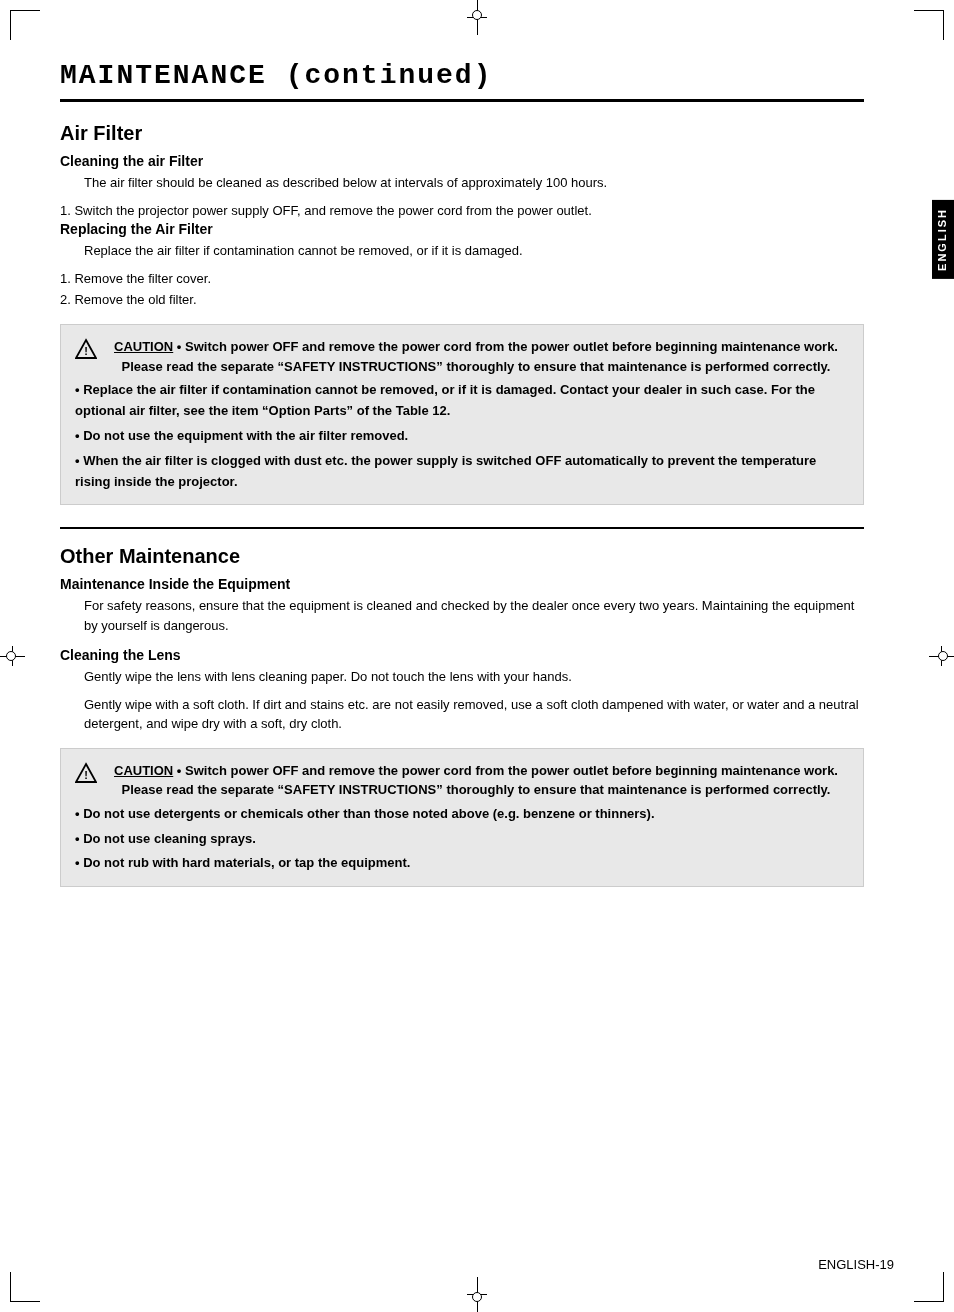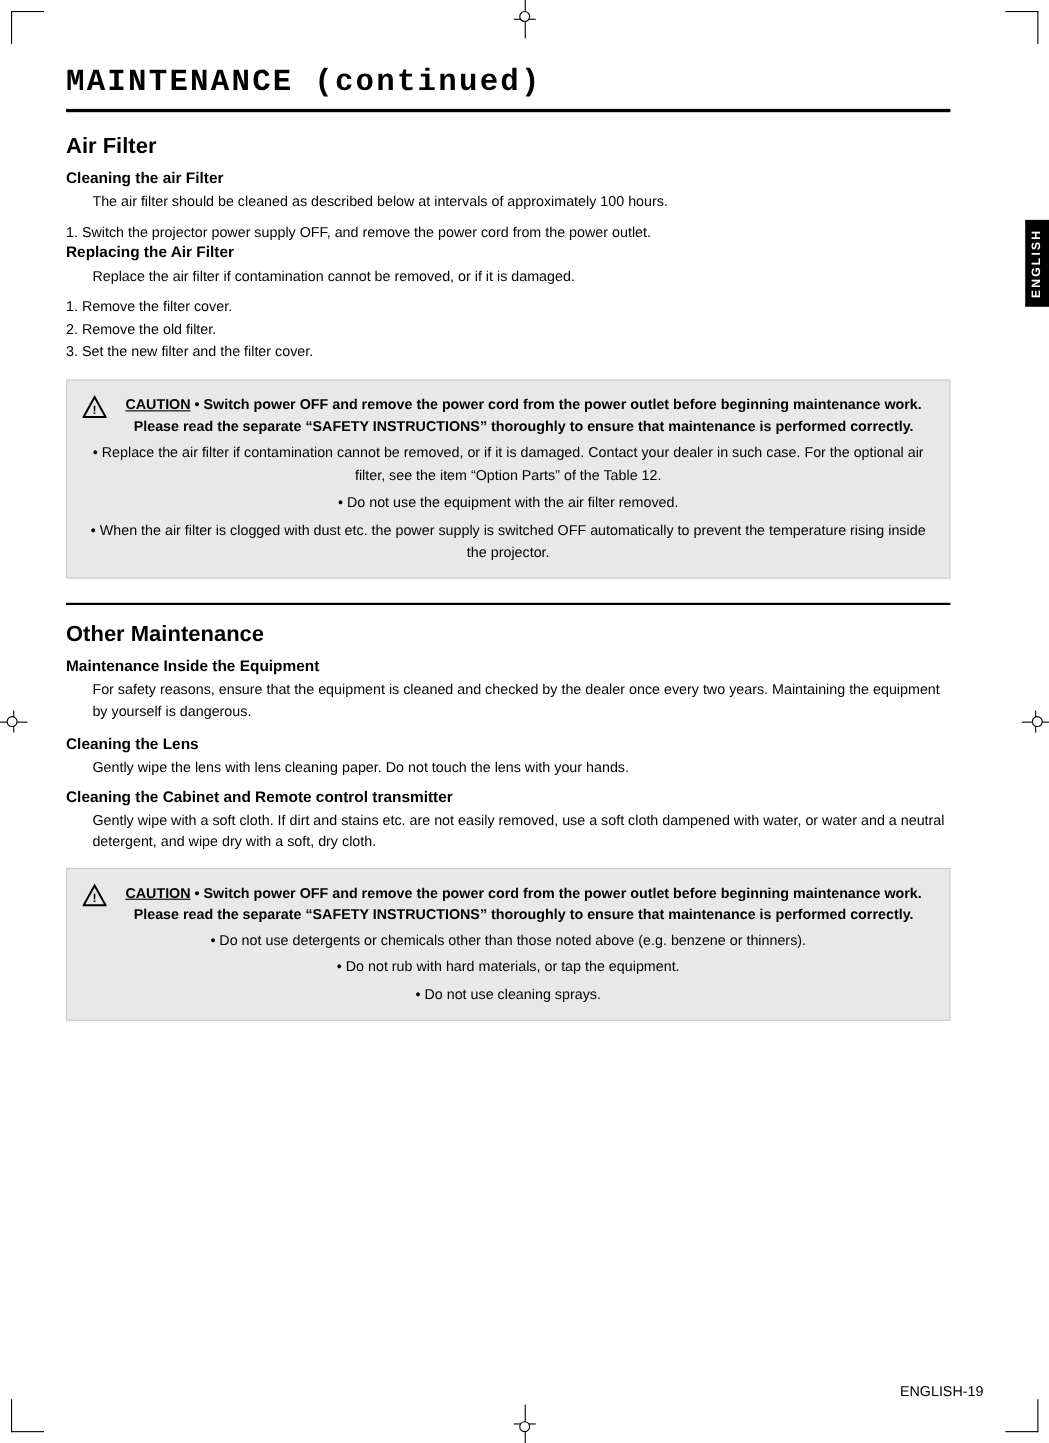--- a/index.html
+++ b/index.html
@@ -256,25 +256,24 @@
     }
 
     .caution-text {
       font-weight: bold;
       font-size: 13px;
       line-height: 1.5;
       text-align: center;
     }
 
     .caution-body {
-      font-weight: normal;
+      font-weight: bold;
       font-size: 13px;
       line-height: 1.6;
       margin-top: 4px;
-      text-align: center;
     }
 
     .divider-line {
       border: none;
       border-top: 2px solid #000;
       margin: 22px 0 16px 0;
     }
 
     .footer-text {
       position: absolute;
@@ -322,21 +321,20 @@
       <div class="subsection-title">Cleaning the air Filter</div>
       <div class="body-text mb8">The air filter should be cleaned as described below at intervals of approximately 100 hours.</div>
 
       <div class="list-item">1. Switch the projector power supply OFF, and remove the power cord from the power outlet.</div>
 
       <div class="subsection-title">Replacing the Air Filter</div>
       <div class="body-text mb8">Replace the air filter if contamination cannot be removed, or if it is damaged.</div>
 
       <div class="list-item">1. Remove the filter cover.</div>
       <div class="list-item">2. Remove the old filter.</div>
-      <div class="list-item mb4">3. Set the new filter and the filter cover.</div>
 
       <div class="caution-box">
         <div class="caution-header">
 
           <svg class="caution-icon" viewBox="0 0 22 22" fill="none" xmlns="http://www.w3.org/2000/svg">
             <polygon points="11,2 21,20 1,20" stroke="#000" stroke-width="1.8" fill="none"></polygon>
             <text x="11" y="17" text-anchor="middle" font-size="11" font-weight="bold" fill="#000">!</text>
           </svg>
           <span class="caution-text">
             <u>CAUTION</u><span> • Switch power OFF and remove the power cord from the power outlet before beginning maintenance work. Please read the separate “SAFETY INSTRUCTIONS” thoroughly to ensure that maintenance is performed correctly.</span>
@@ -352,36 +350,35 @@
 
     <div>
       <div class="section-title">Other Maintenance</div>
 
       <div class="subsection-title">Maintenance Inside the Equipment</div>
       <div class="body-text mb12">For safety reasons, ensure that the equipment is cleaned and checked by the dealer once every two years. Maintaining the equipment by yourself is dangerous.</div>
 
       <div class="subsection-title">Cleaning the Lens</div>
       <div class="body-text mb8">Gently wipe the lens with lens cleaning paper. Do not touch the lens with your hands.</div>
 
-      <div class="subsection-title">Cleaning the Cabinet and Remote control transmitter</div>
       <div class="body-text mb4">Gently wipe with a soft cloth. If dirt and stains etc. are not easily removed, use a soft cloth dampened with water, or water and a neutral detergent, and wipe dry with a soft, dry cloth.</div>
 
       <div class="caution-box">
         <div class="caution-header">
           <svg class="caution-icon" viewBox="0 0 22 22" fill="none" xmlns="http://www.w3.org/2000/svg">
             <polygon points="11,2 21,20 1,20" stroke="#000" stroke-width="1.8" fill="none"></polygon>
             <text x="11" y="17" text-anchor="middle" font-size="11" font-weight="bold" fill="#000">!</text>
           </svg>
           <span class="caution-text">
             <u>CAUTION</u><span> • Switch power OFF and remove the power cord from the power outlet before beginning maintenance work. Please read the separate “SAFETY INSTRUCTIONS” thoroughly to ensure that maintenance is performed correctly.</span>
           </span>
         </div>
         <div class="caution-body">• Do not use detergents or chemicals other than those noted above (e.g. benzene or thinners).</div>
+        <div class="caution-body">• Do not use cleaning sprays.</div>
         <div class="caution-body">• Do not rub with hard materials, or tap the equipment.</div>
-        <div class="caution-body">• Do not use cleaning sprays.</div>
       </div>
     </div>
 
   </div>
 
   <div class="footer-text">ENGLISH-19</div>
 
 </div>
 
 </body></html>

